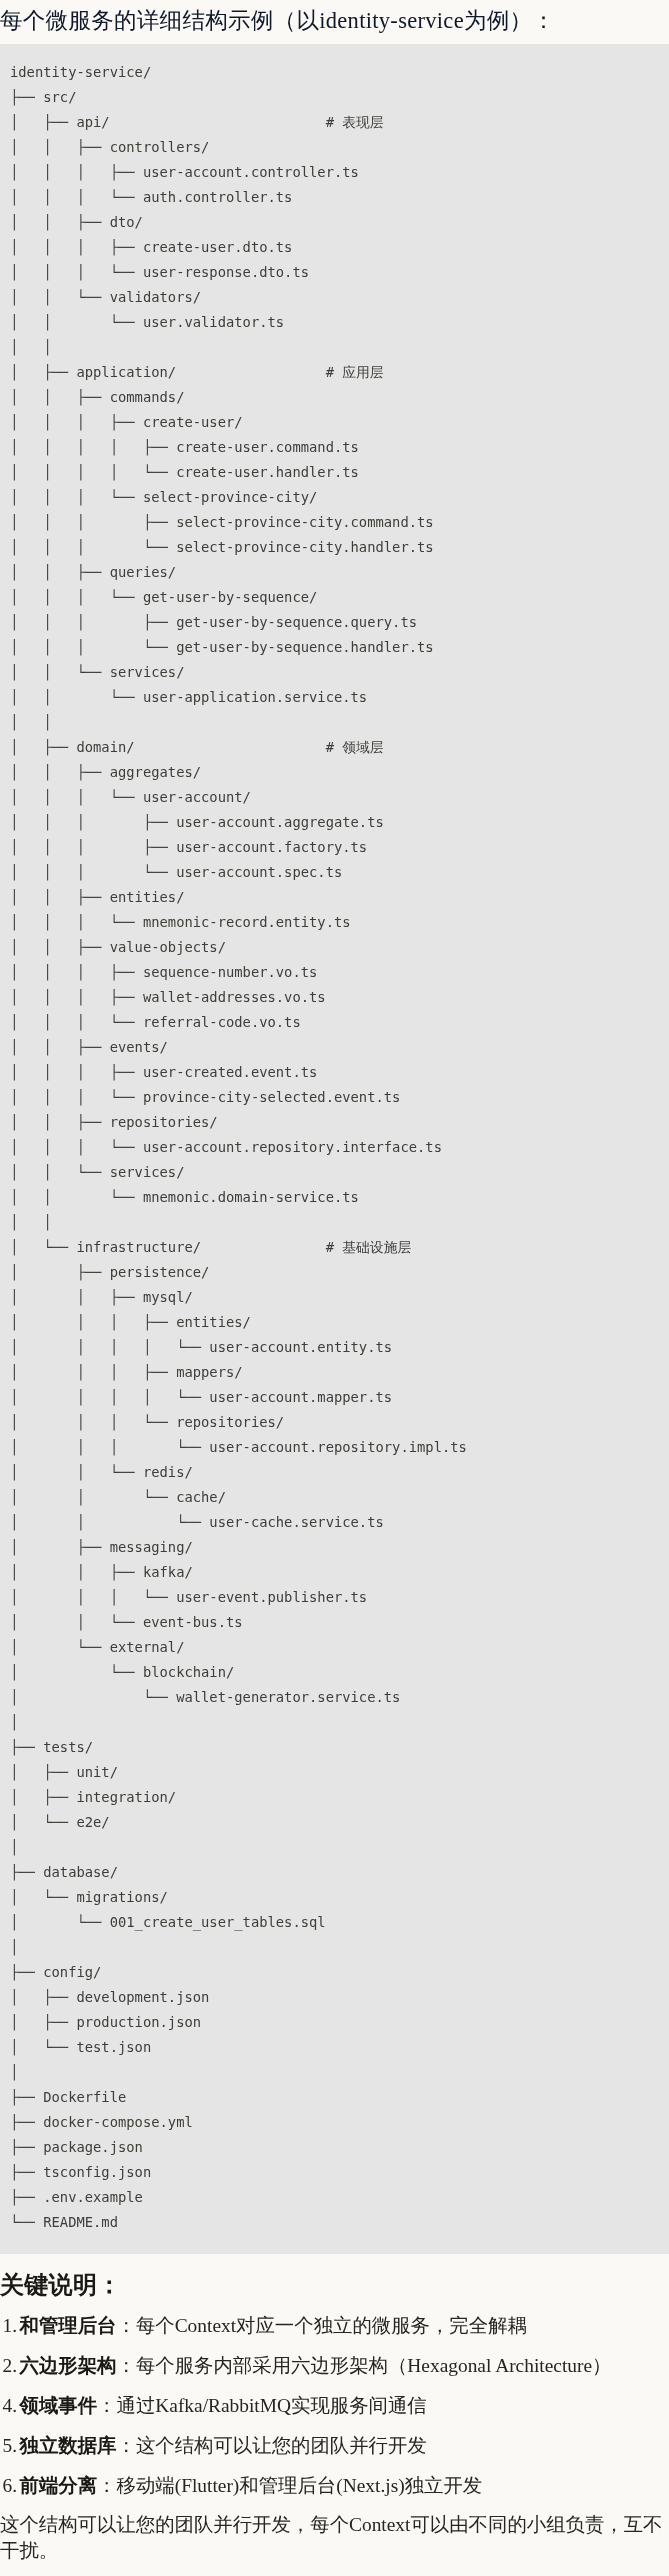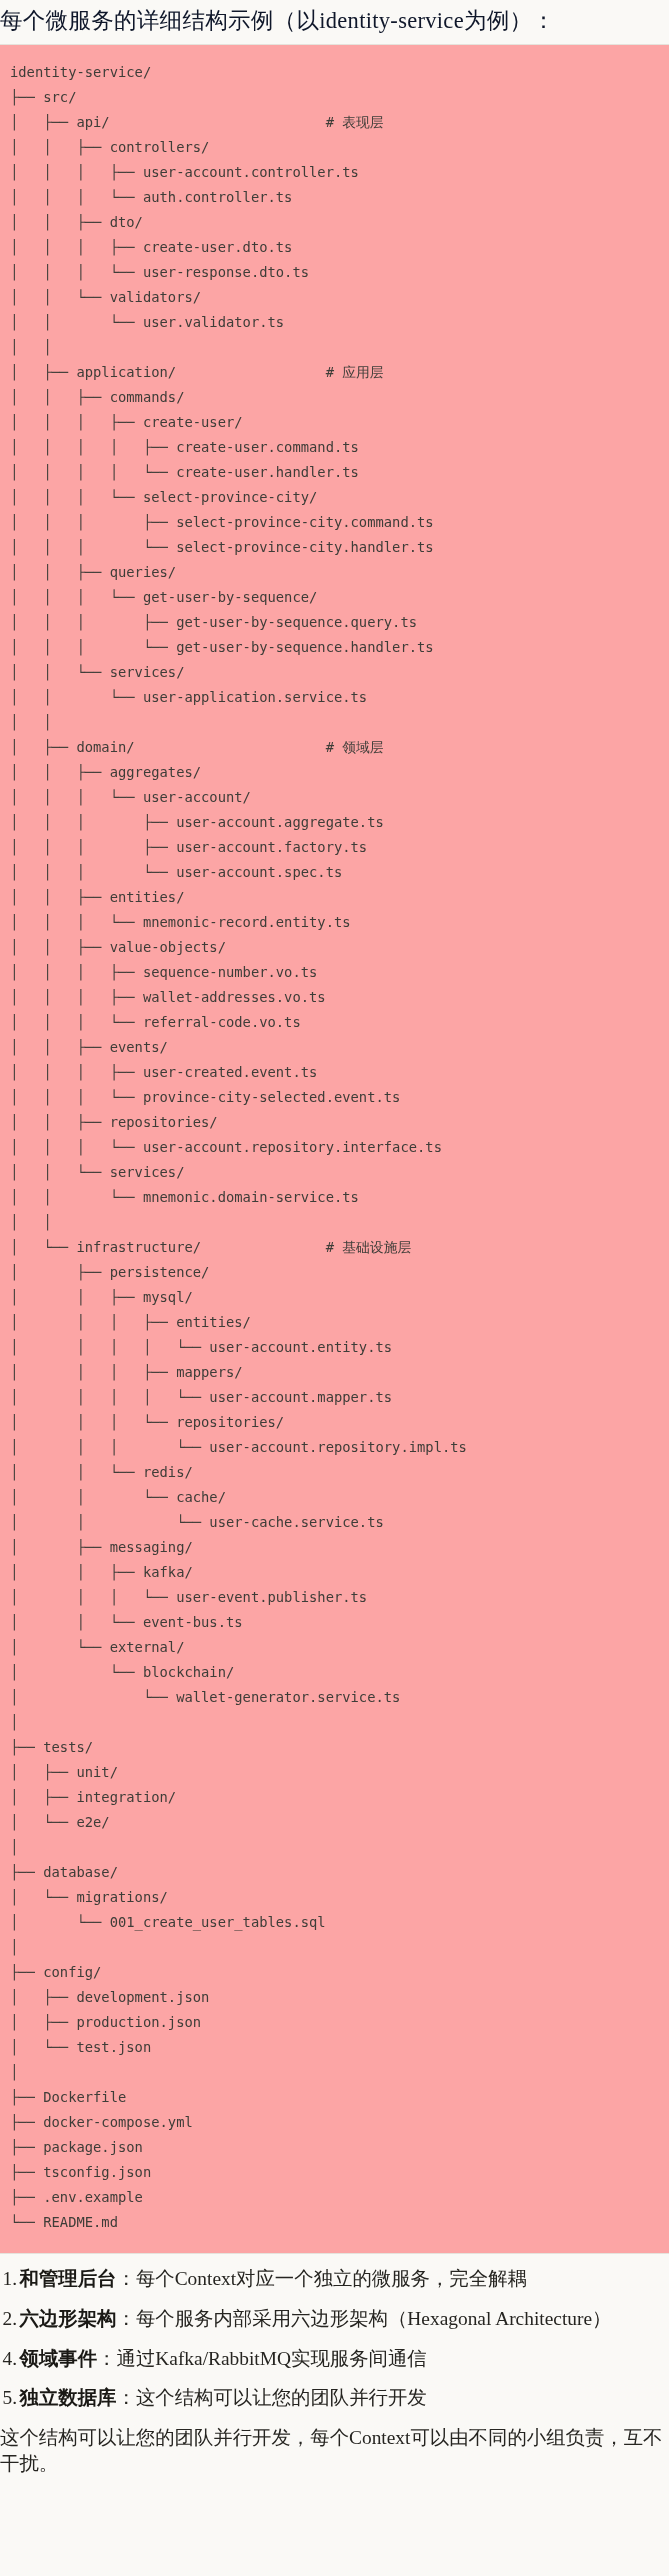--- a/index.html
+++ b/index.html
@@ -19,21 +19,21 @@
   }
   .doc-title {
     font-size: 22.5px;
     line-height: 29px;
     font-weight: 400;
     color: #0f172a;
     margin: 6.3px 0 8.8px 0;
     letter-spacing: 0.3px;
   }
   .code-block {
-    background: #fca5a5;
+    background: #e5e5e5;
     border-top: 0.6px solid #e5e3dc;
     border-bottom: 0.6px solid #e5e3dc;
     padding: 15px 10px 17.5px 10px;
     box-sizing: border-box;
     width: 669px;
   }
   .code-block pre {
     margin: 0;
     font-family: "DejaVu Sans Mono", "Liberation Mono", monospace;
     font-size: 13.8px;
@@ -168,38 +168,42 @@
 │   └── test.json
 │
 ├── Dockerfile
 ├── docker-compose.yml
 ├── package.json
 ├── tsconfig.json
 ├── .env.example
 └── README.md</pre>
   </div>
 
+  <div class="notes-heading">关键说明：</div>
 
   <ol class="notes-list">
 
       <li>
         <span class="note-number">1.</span><span class="note-label">和管理后台</span><span class="note-sep">：</span><span class="note-text">每个Context对应一个独立的微服务，完全解耦</span>
       </li>
 
       <li>
         <span class="note-number">2.</span><span class="note-label">六边形架构</span><span class="note-sep">：</span><span class="note-text">每个服务内部采用六边形架构（Hexagonal Architecture）</span>
       </li>
 
 
       <li>
         <span class="note-number">4.</span><span class="note-label">领域事件</span><span class="note-sep">：</span><span class="note-text">通过Kafka/RabbitMQ实现服务间通信</span>
       </li>
 
       <li>
         <span class="note-number">5.</span><span class="note-label">独立数据库</span><span class="note-sep">：</span><span class="note-text">这个结构可以让您的团队并行开发</span>
       </li>
 
+      <li>
+        <span class="note-number">6.</span><span class="note-label">前端分离</span><span class="note-sep">：</span><span class="note-text">移动端(Flutter)和管理后台(Next.js)独立开发</span>
+      </li>
     </ol>
 
   <p class="notes-footer">这个结构可以让您的团队并行开发，每个Context可以由不同的小组负责，互不干扰。</p>
 
 </div>
 
 
 </body></html>

